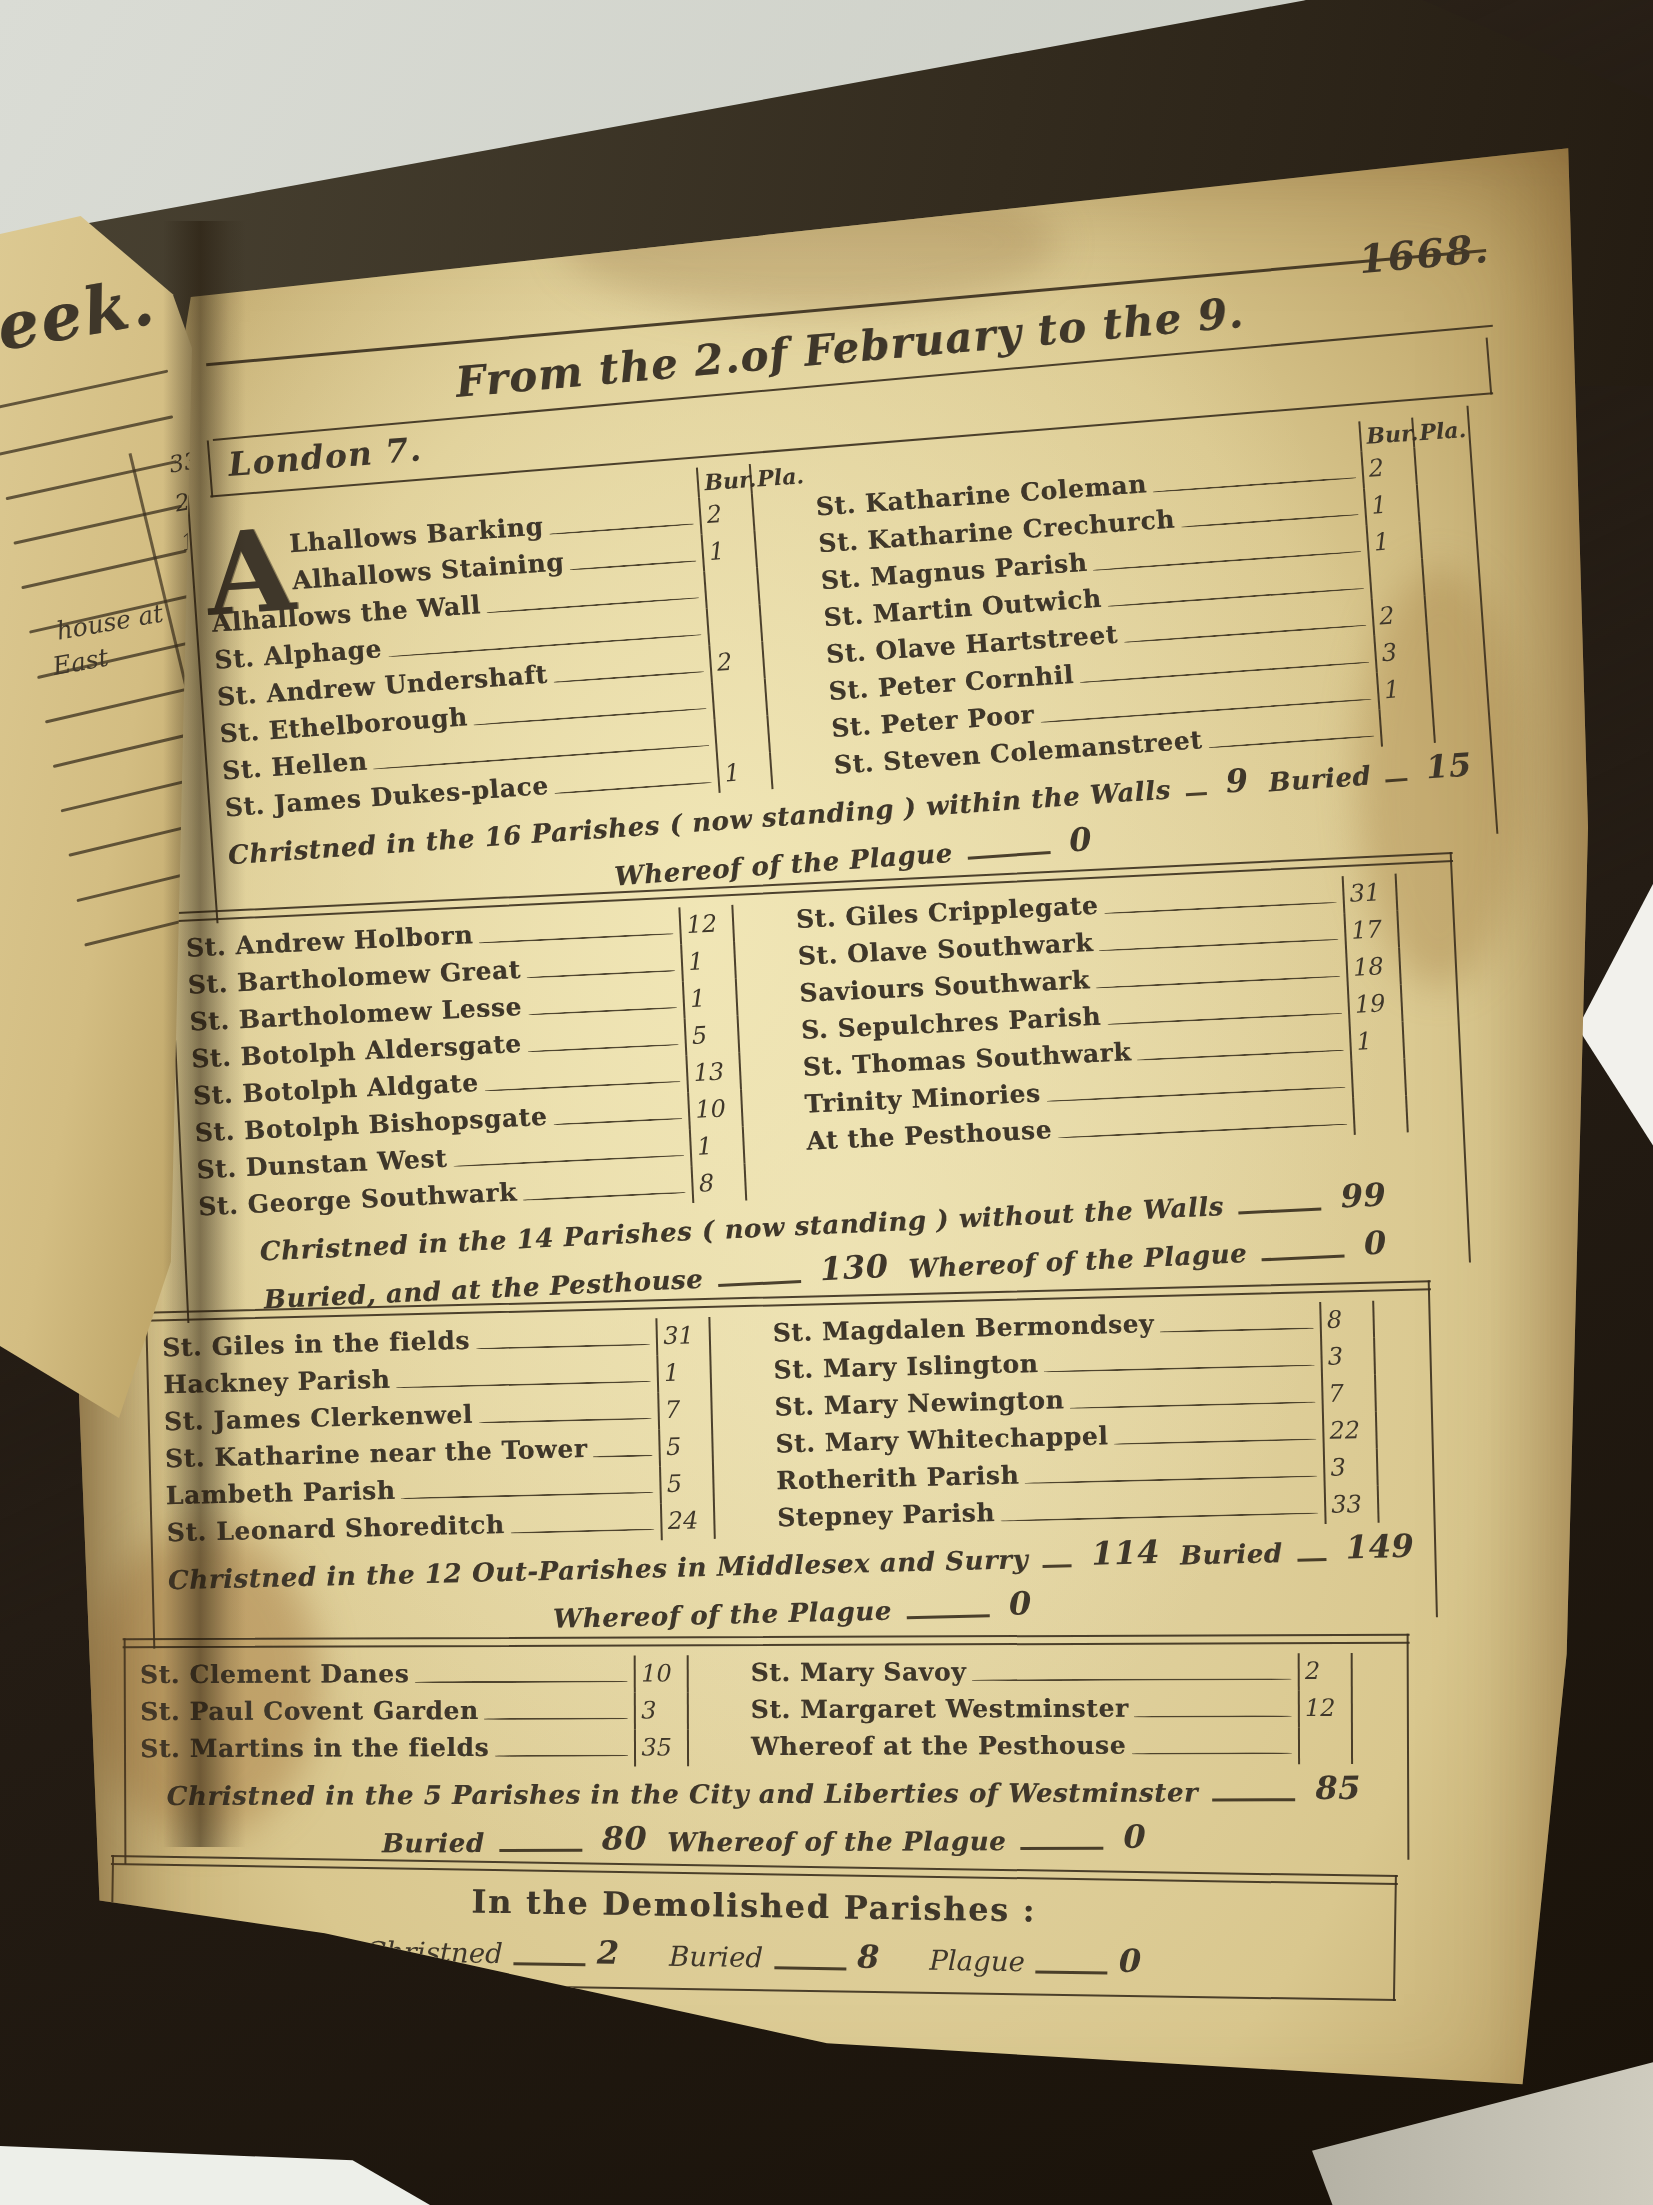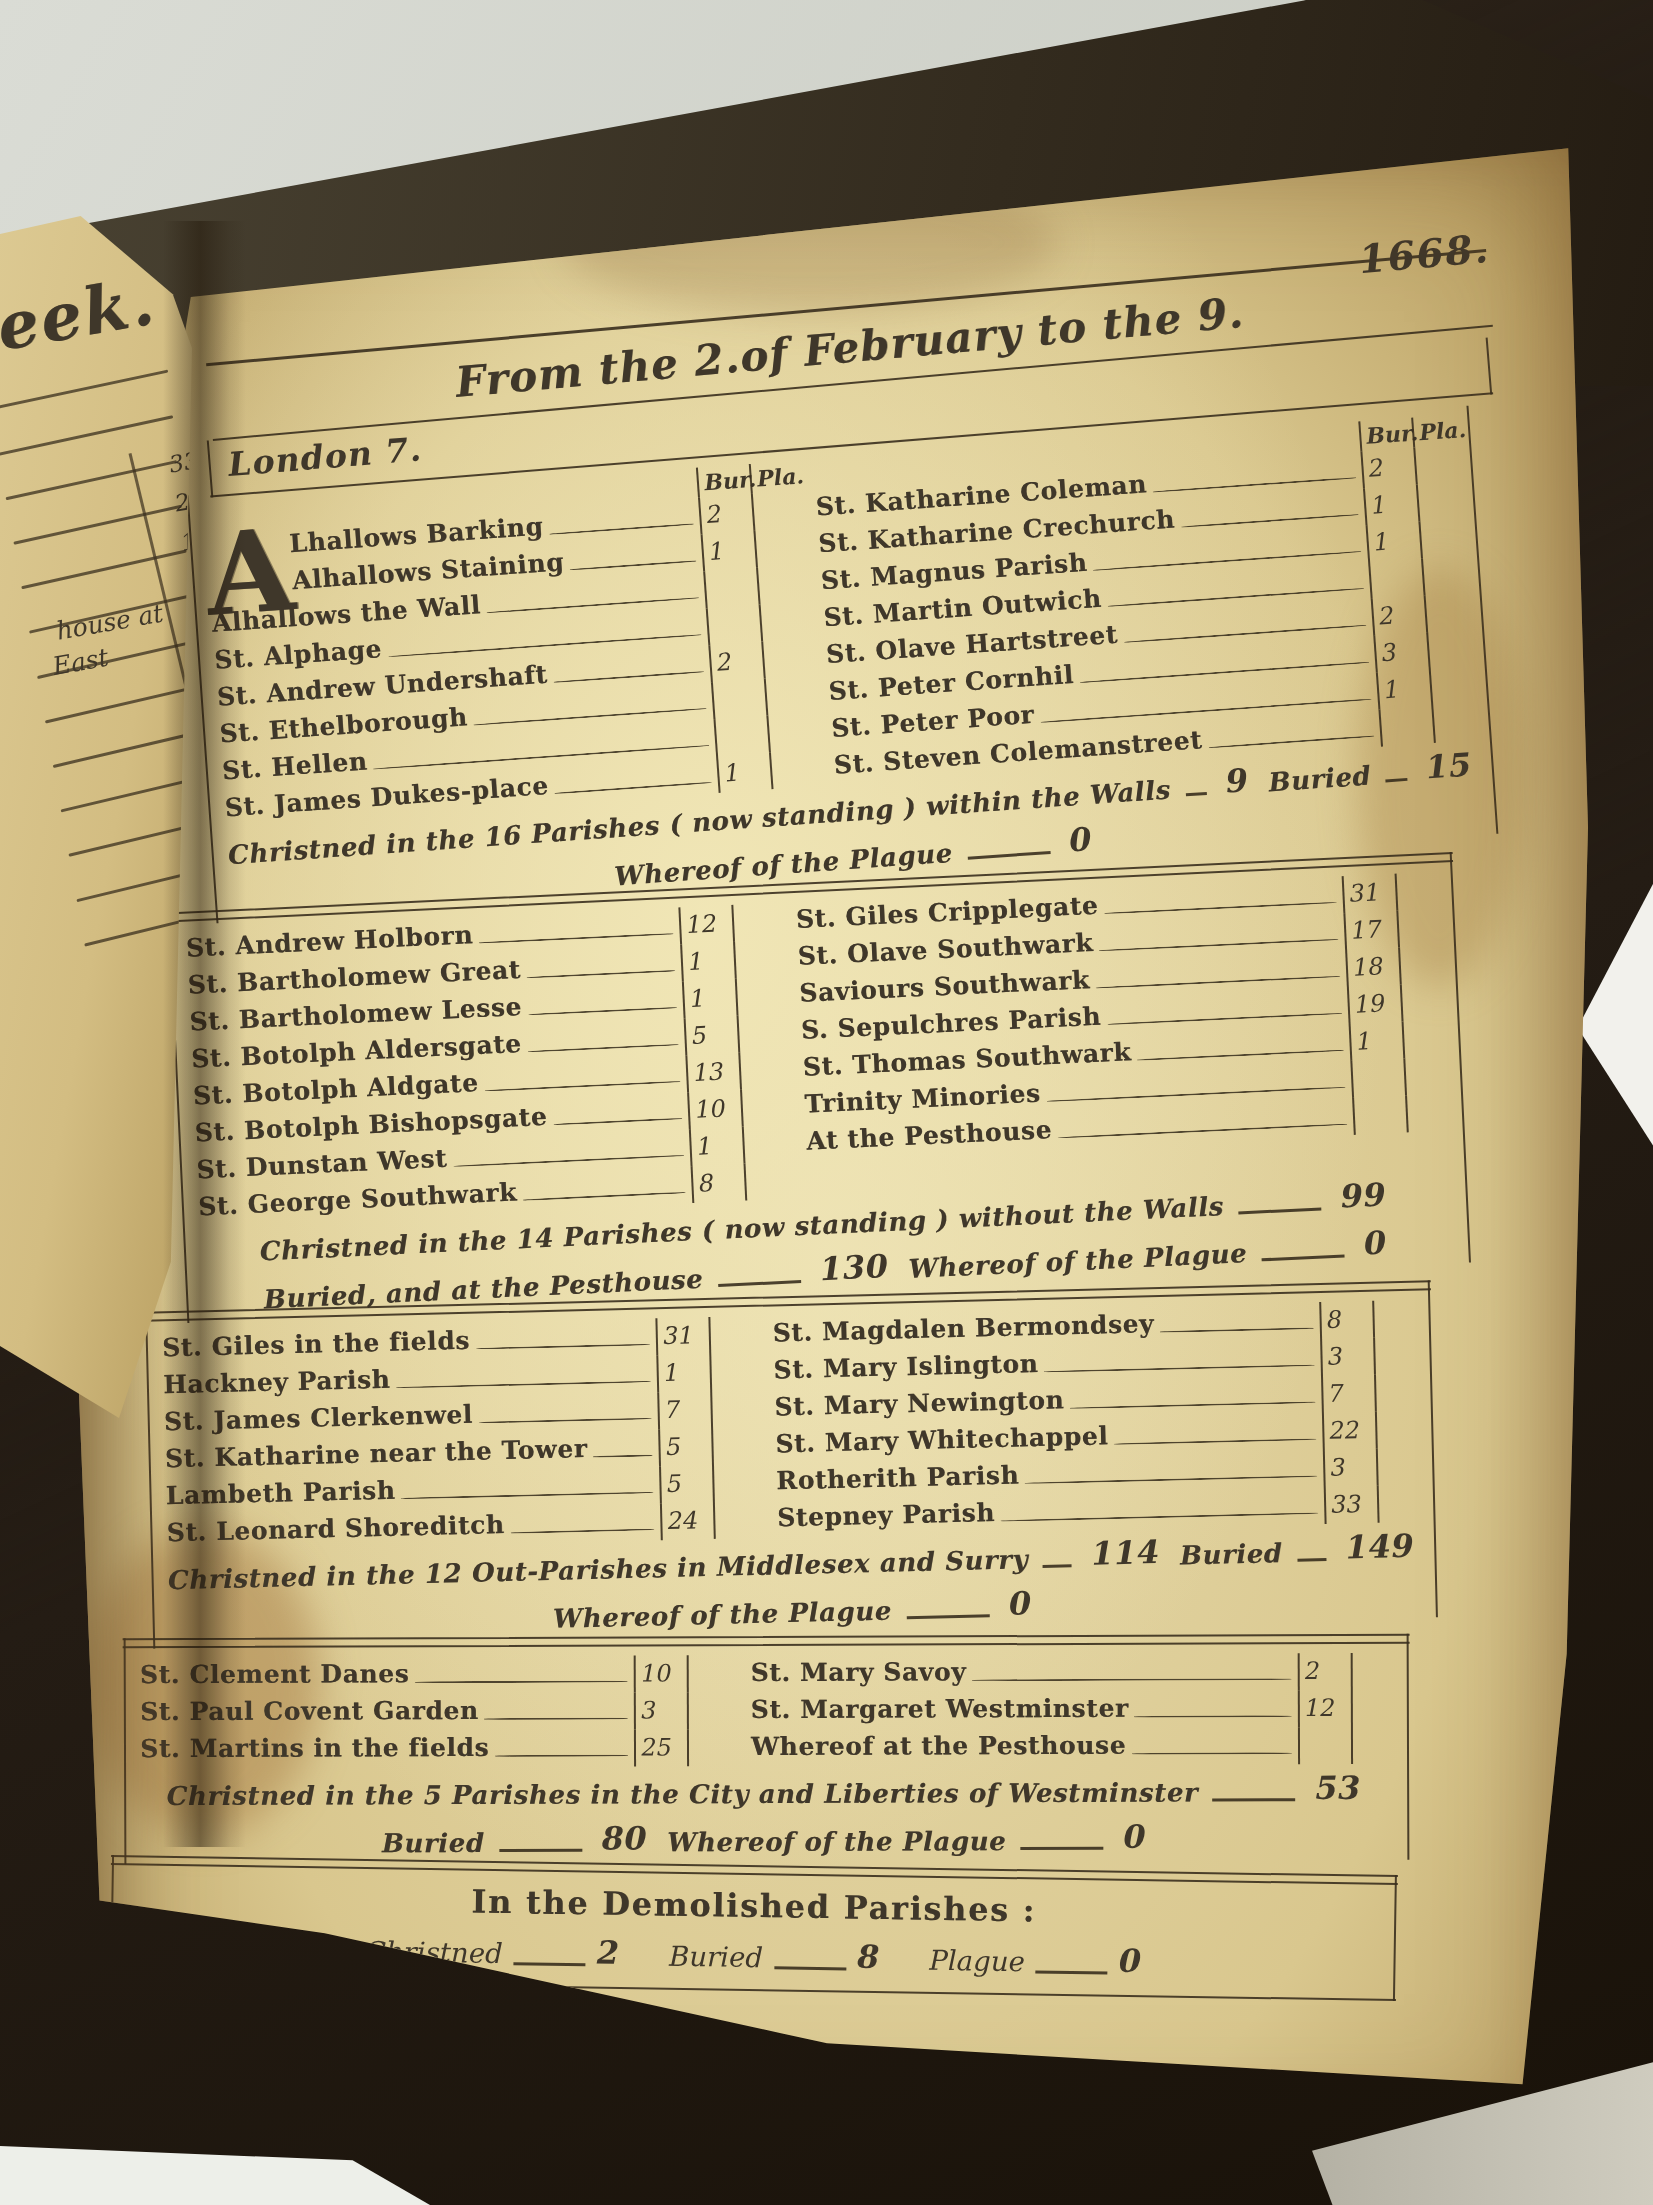--- a/index.html
+++ b/index.html
@@ -539,21 +539,21 @@
               </div>
               <div class="prow">
                 <span class="name">St. Paul Covent Garden</span>
                 <span class="leader"></span>
                 <span class="cell bur">3</span>
                 <span class="cell pla"></span>
               </div>
               <div class="prow">
                 <span class="name">St. Martins in the fields</span>
                 <span class="leader"></span>
-                <span class="cell bur">25</span>
+                <span class="cell bur">35</span>
                 <span class="cell pla"></span>
               </div>
             </div>
             <div class="half right">
               <div class="prow">
                 <span class="name">St. Mary Savoy</span>
                 <span class="leader"></span>
                 <span class="cell bur">2</span>
                 <span class="cell pla"></span>
               </div>
@@ -567,21 +567,21 @@
                 <span class="name">Whereof at the Pesthouse</span>
                 <span class="leader"></span>
                 <span class="cell bur"></span>
                 <span class="cell pla"></span>
               </div>
             </div>
           </div>
           <div class="sumline">
             <span class="slabel">Christned in the 5 Parishes in the City and Liberties of Westminster</span>
             <span class="sleader"></span>
-            <span class="sval">53</span>
+            <span class="sval">85</span>
           </div>
           <div class="sumline">
             <span class="slabel">Buried</span>
             <span class="sleader"></span>
             <span class="sval">80</span>
             <span class="slabel">Whereof of the Plague</span>
             <span class="sleader"></span>
             <span class="sval">0</span>
           </div>
         </div>

